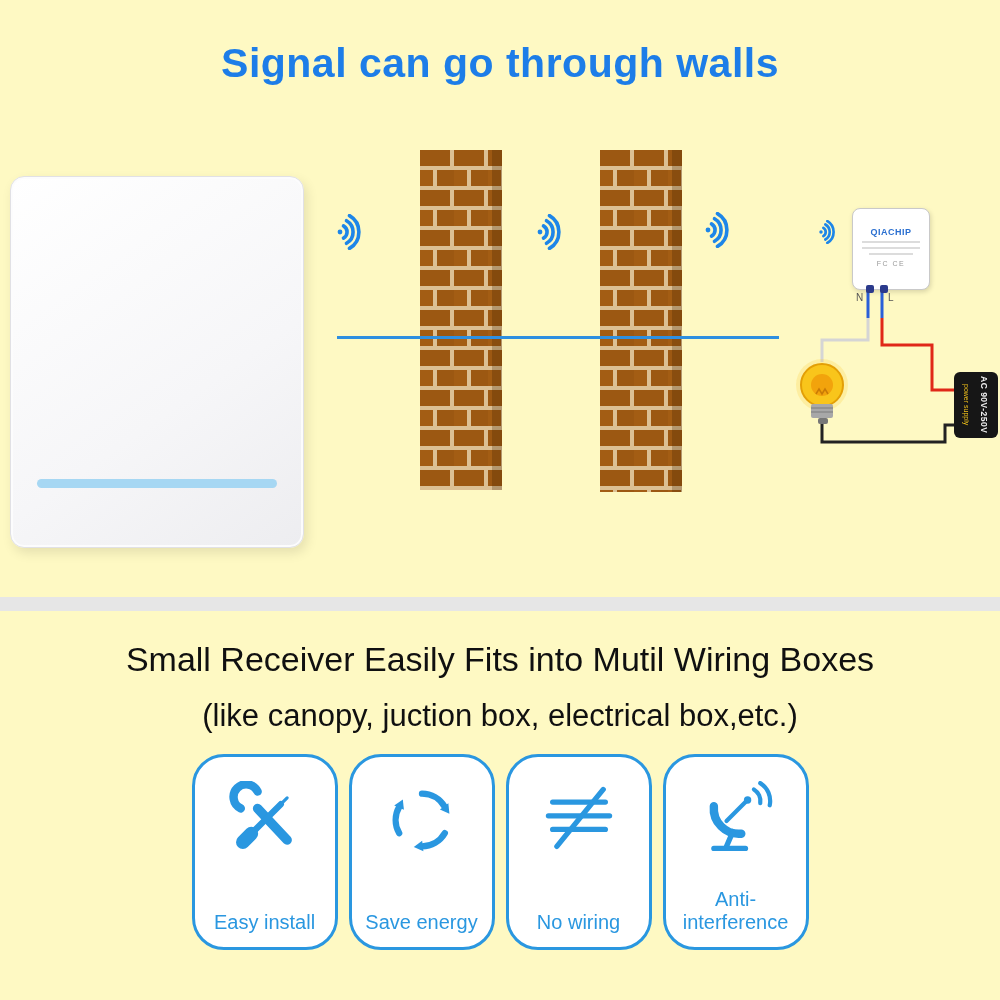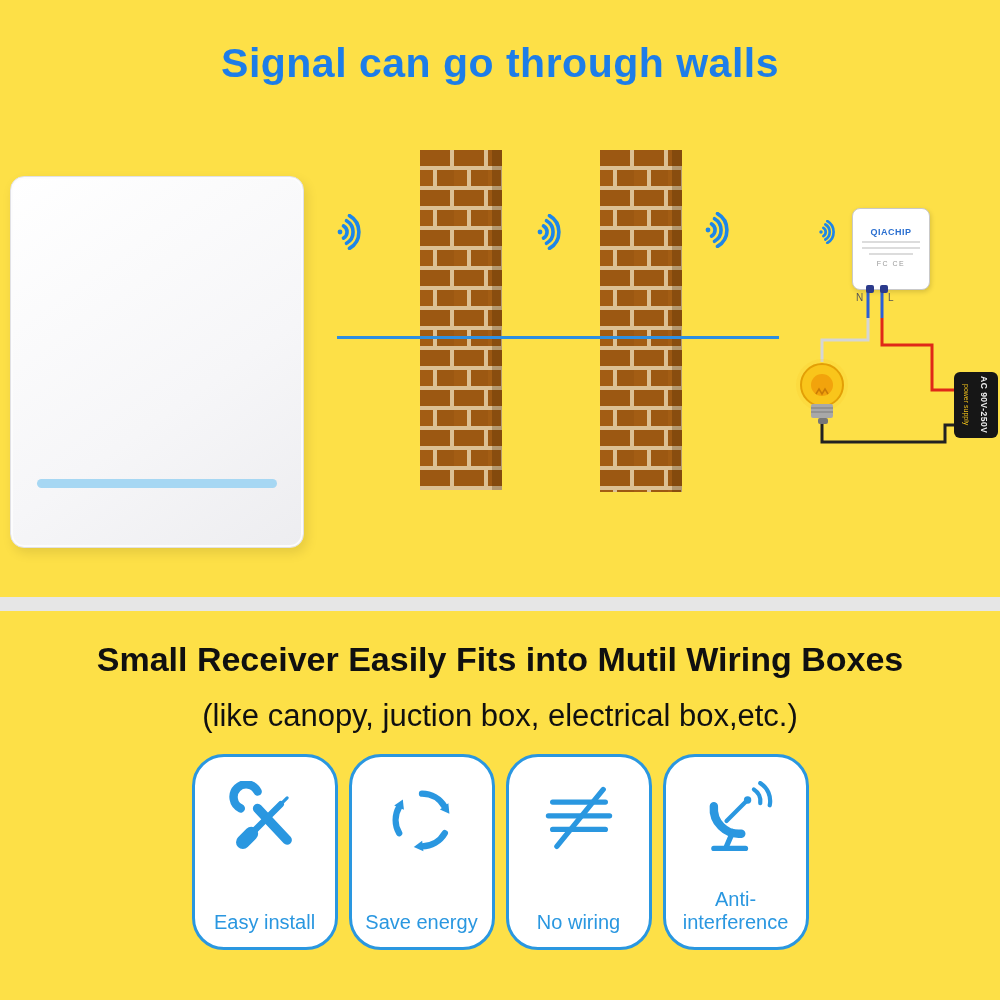--- a/index.html
+++ b/index.html
@@ -1,16 +1,16 @@
 <!DOCTYPE html>
 <html><head>
 <meta charset="utf-8">
 <style>
   html,body{margin:0;padding:0;background:#ffffff;font-family:"Liberation Sans",sans-serif;}
-  .poster{position:relative;width:1000px;height:1000px;background:#fde047;overflow:hidden;}
+  .poster{position:relative;width:1000px;height:1000px;background:#fef9c3;overflow:hidden;}
 
   
   .title{position:absolute;top:40px;left:0;width:100%;text-align:center;margin:0;
          font-size:41px;font-weight:bold;color:#1d7de8;letter-spacing:.5px;}
 
   
   .switch{position:absolute;left:10px;top:176px;width:292px;height:370px;
           background:linear-gradient(145deg,#ffffff 0%,#f6f6f8 60%,#ededf0 100%);
           border:1px solid #e1e1e5;border-radius:14px;
           box-shadow:3px 5px 12px rgba(0,0,0,.10), inset 0 0 0 2px #fcfcfd;}
@@ -45,21 +45,21 @@
   .psu-label{writing-mode:vertical-rl;font-size:8.5px;color:#eeeeee;font-weight:bold;letter-spacing:.5px;}
 
   .wire-label{position:absolute;font-size:10px;color:#555;z-index:6;}
   .wl-n{left:856px;top:292px;} .wl-l{left:888px;top:292px;}
 
   
   .divider{position:absolute;left:0;top:597px;width:100%;height:14px;background:#e6e6e6;}
 
   
   .s2-heading{position:absolute;top:640px;left:0;width:100%;text-align:center;margin:0;
-              font-size:34px;font-weight:bold;color:#101010;}
+              font-size:34px;font-weight:normal;color:#101010;}
   .s2-sub{position:absolute;top:698px;left:0;width:100%;text-align:center;margin:0;
           font-size:31px;color:#101010;}
 
   .features{position:absolute;top:754px;left:0;width:100%;display:flex;
             justify-content:center;gap:11px;}
   .feature{width:146px;height:196px;border:3px solid #2a97e0;border-radius:32px;
            background:#fff;display:flex;flex-direction:column;align-items:center;
            box-sizing:border-box;}
   .ficon{margin-top:14px;height:98px;display:flex;align-items:center;justify-content:center;}
   .flabel{font-size:20px;color:#2a97e0;text-align:center;line-height:1.12;

